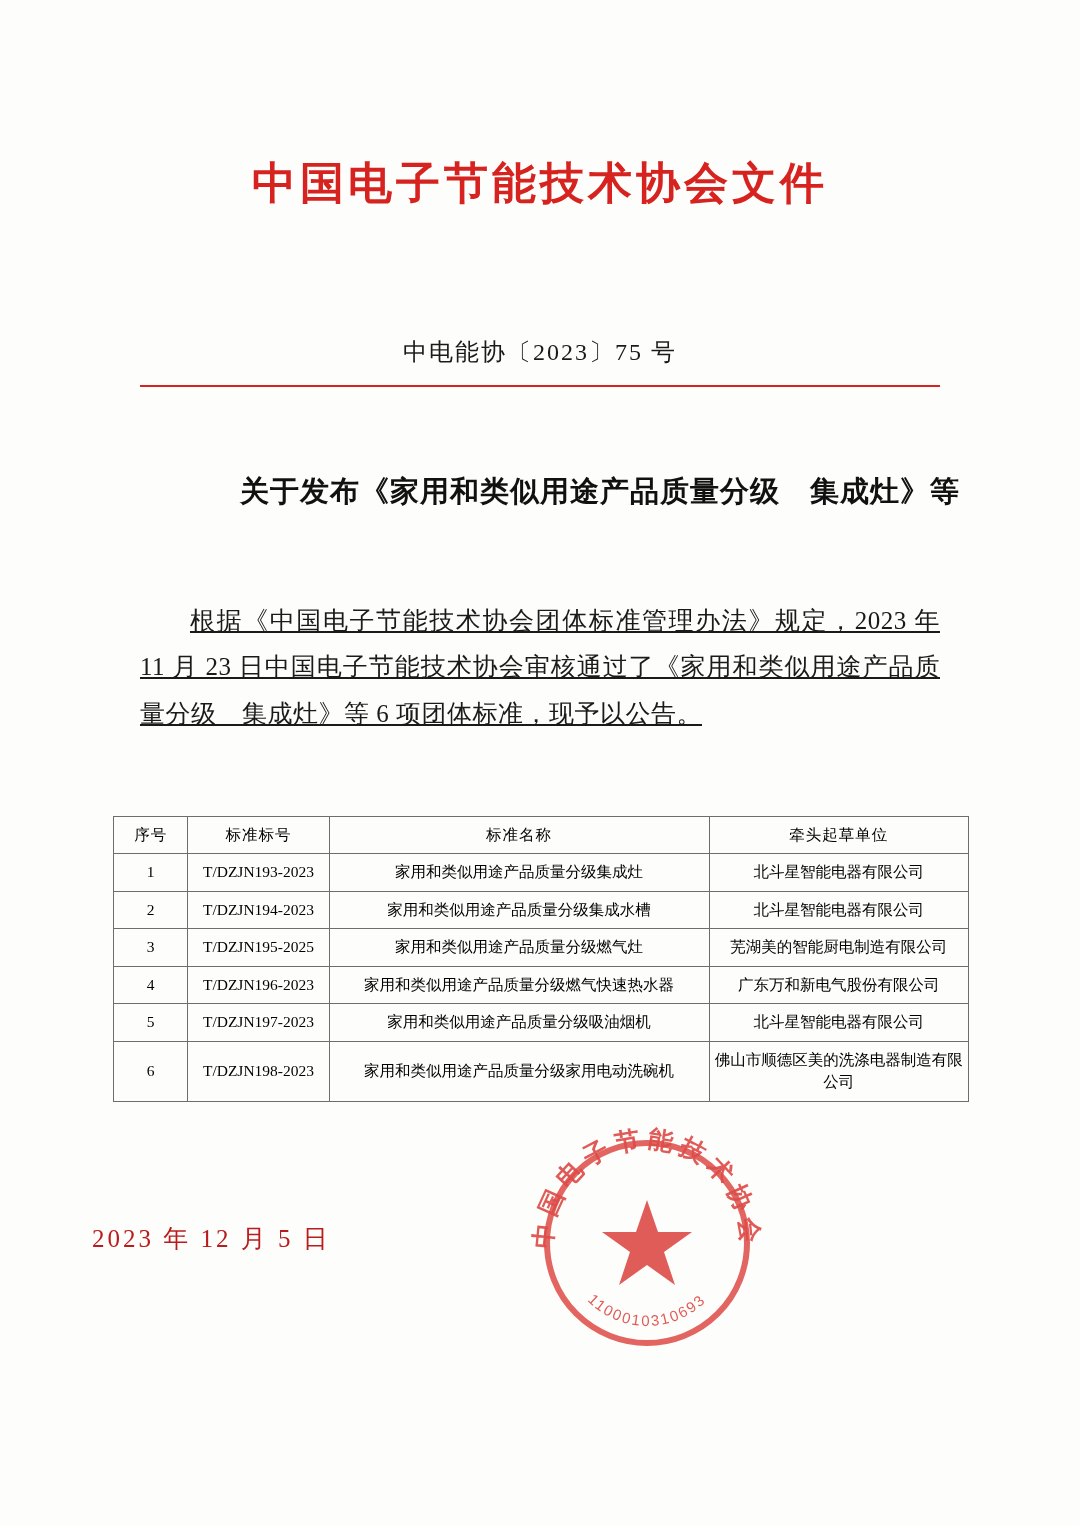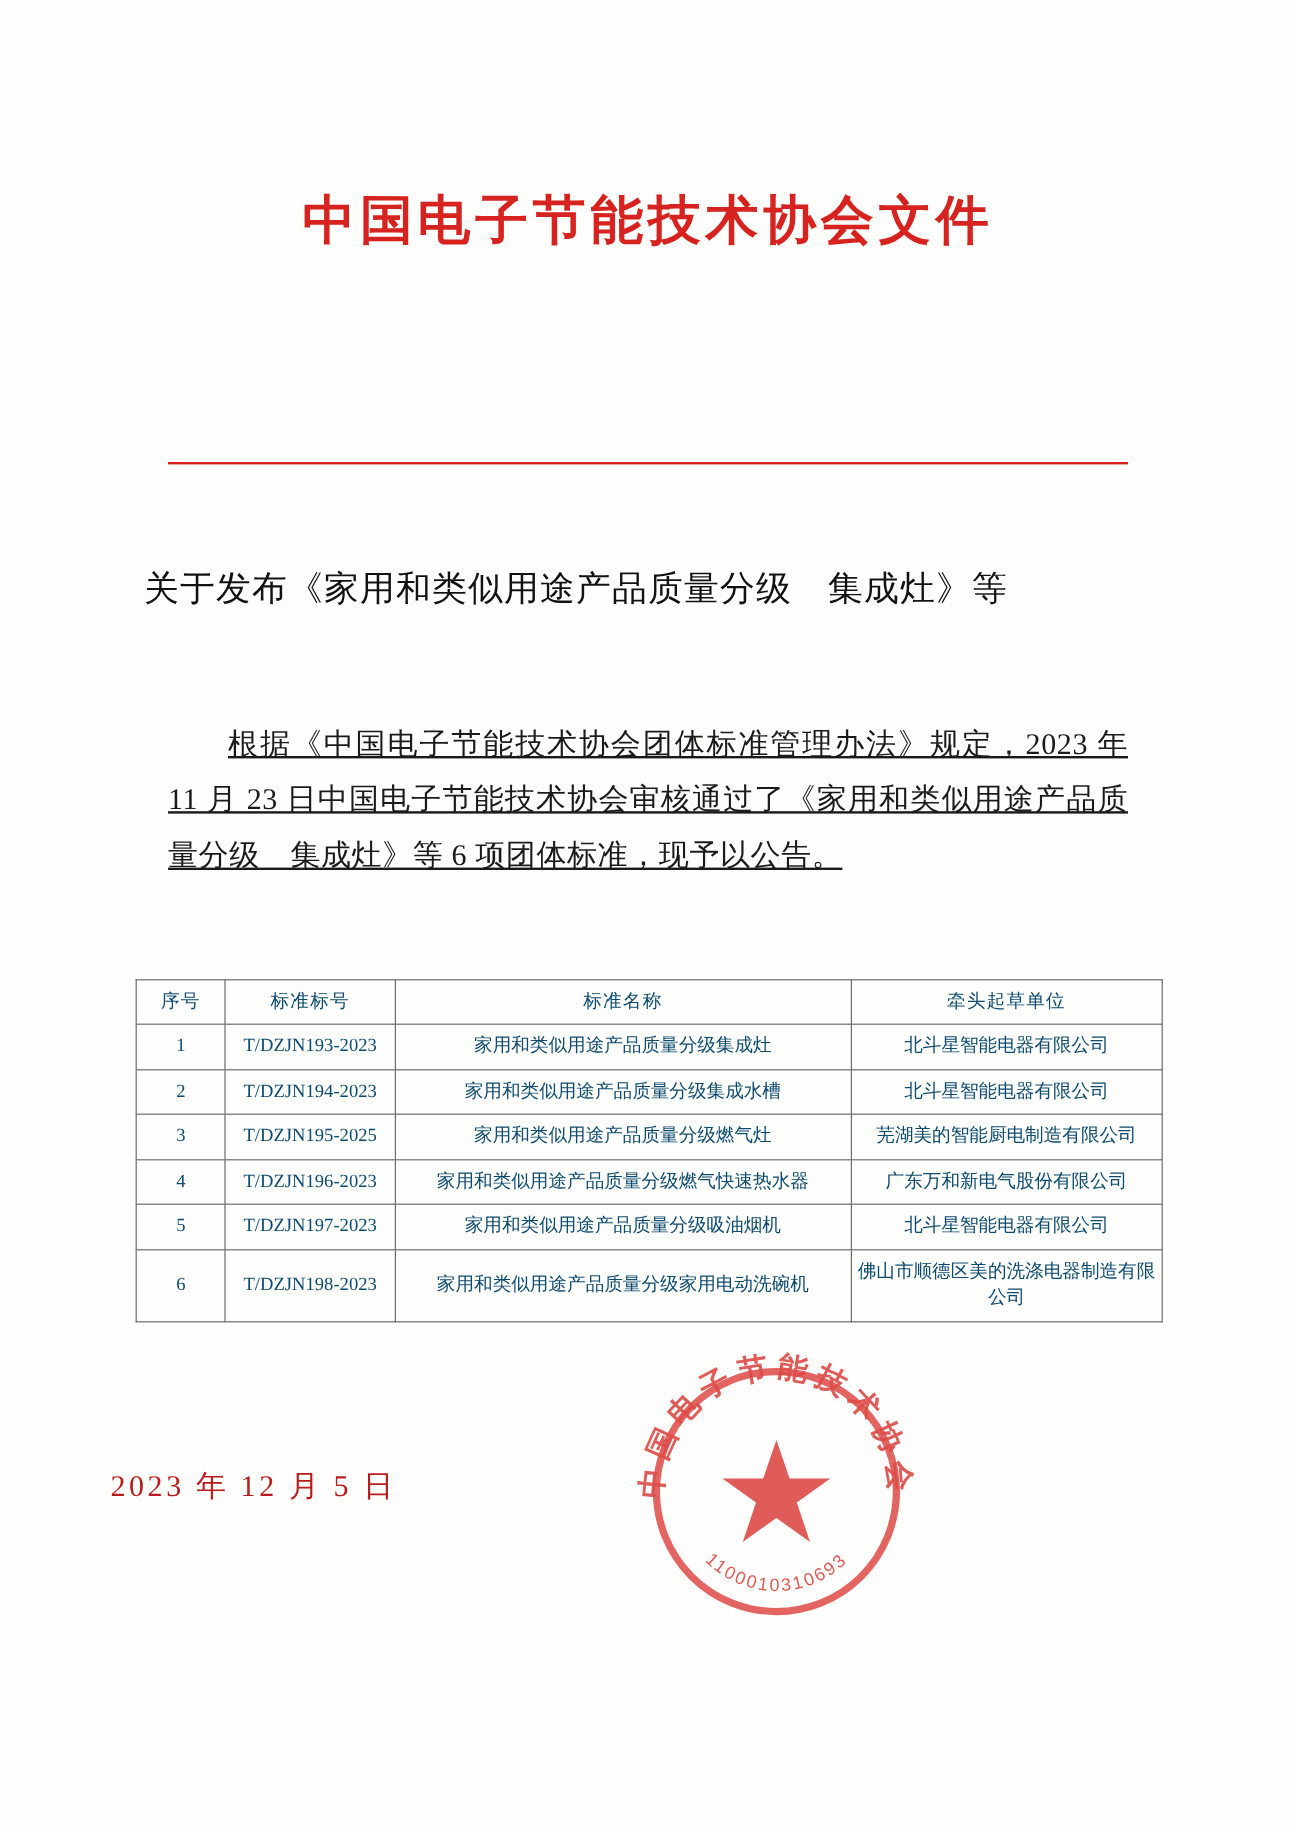--- a/index.html
+++ b/index.html
@@ -61,23 +61,23 @@
     height: 2px;
     background: #d6231f;
   }
 
   
   .doc-title {
     position: absolute;
     top: 468px;
     left: 120px;
     width: 840px;
-    text-align: left;
+    text-align: right;
     font-size: 29px;
-    font-weight: normal;
+    font-weight: bold;
     line-height: 1.6;
     letter-spacing: 1px;
     color: #111;
   }
 
   
   .body-text {
     position: absolute;
     top: 598px;
     left: 140px;
@@ -95,21 +95,21 @@
   }
 
   
   .std-table {
     position: absolute;
     top: 816px;
     left: 113px;
     width: 856px;
     border-collapse: collapse;
     font-size: 15.5px;
-    color: #0c4a6e;
+    color: #000000;
   }
   .std-table th, .std-table td {
     border: 1px solid #6d6d6d;
     text-align: center;
     vertical-align: middle;
     padding: 7px 4px;
     font-weight: normal;
     line-height: 1.45;
   }
   .std-table th {
@@ -149,20 +149,21 @@
 </style>
 </head>
 <body>
 
 <div class="page">
 
   <div class="masthead">
     <div class="masthead-title">中国电子节能技术协会文件</div>
   </div>
 
+  <div class="docnum">中电能协〔2023〕75 号</div>
 
   <div class="red-rule"></div>
 
   <div class="doc-title">
     <div>关于发布《家用和类似用途产品质量分级　集成灶》等</div>
   </div>
 
   <div class="body-text">
     <span class="indent">根据《中国电子节能技术协会团体标准管理办法》规定，2023 年 11 月 23 日中国电子节能技术协会审核通过了《家用和类似用途产品质量分级　集成灶》等 6 项团体标准，现予以公告。</span>
   </div>

